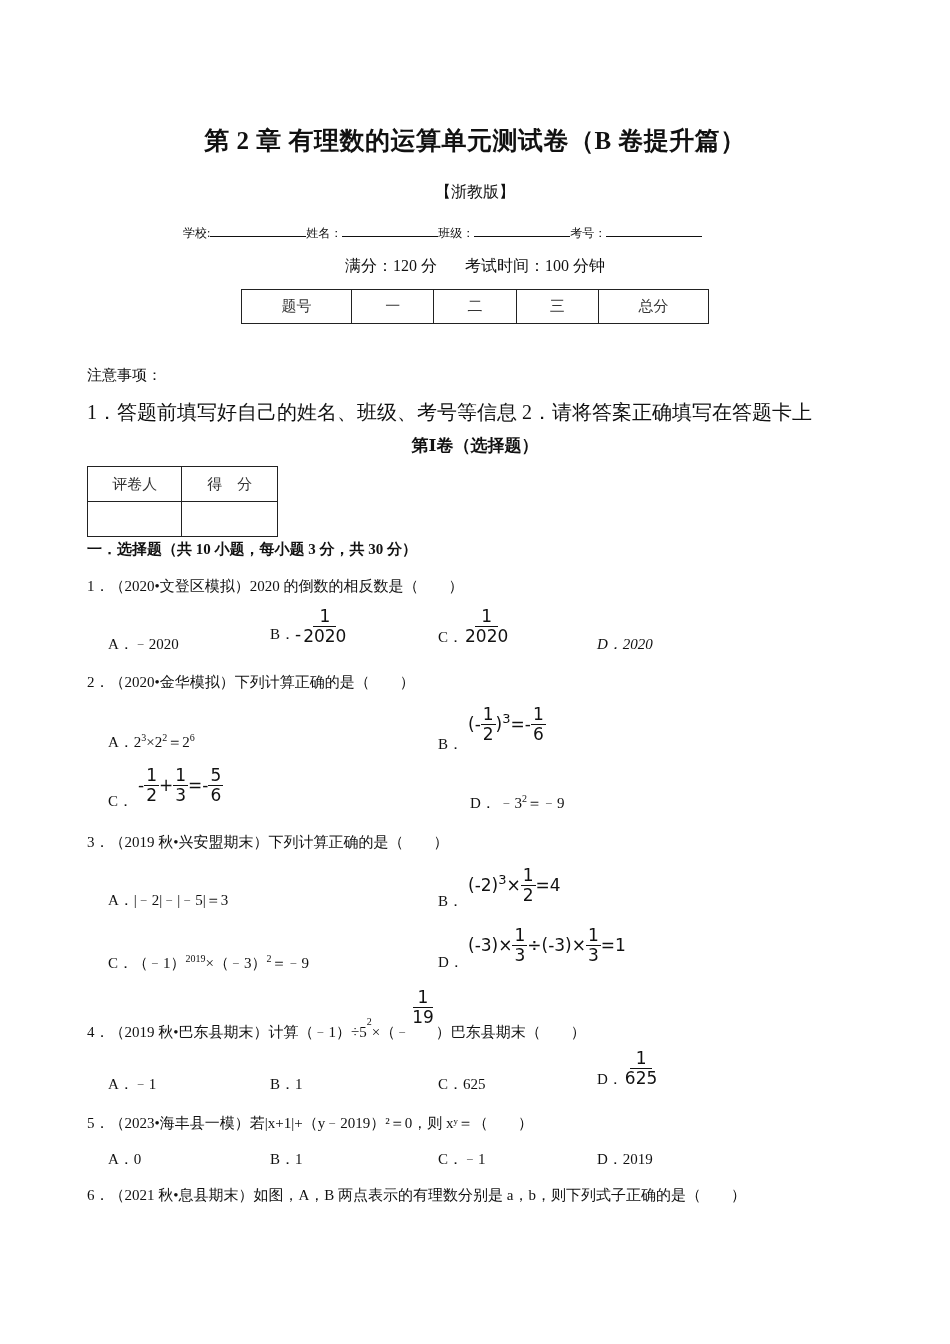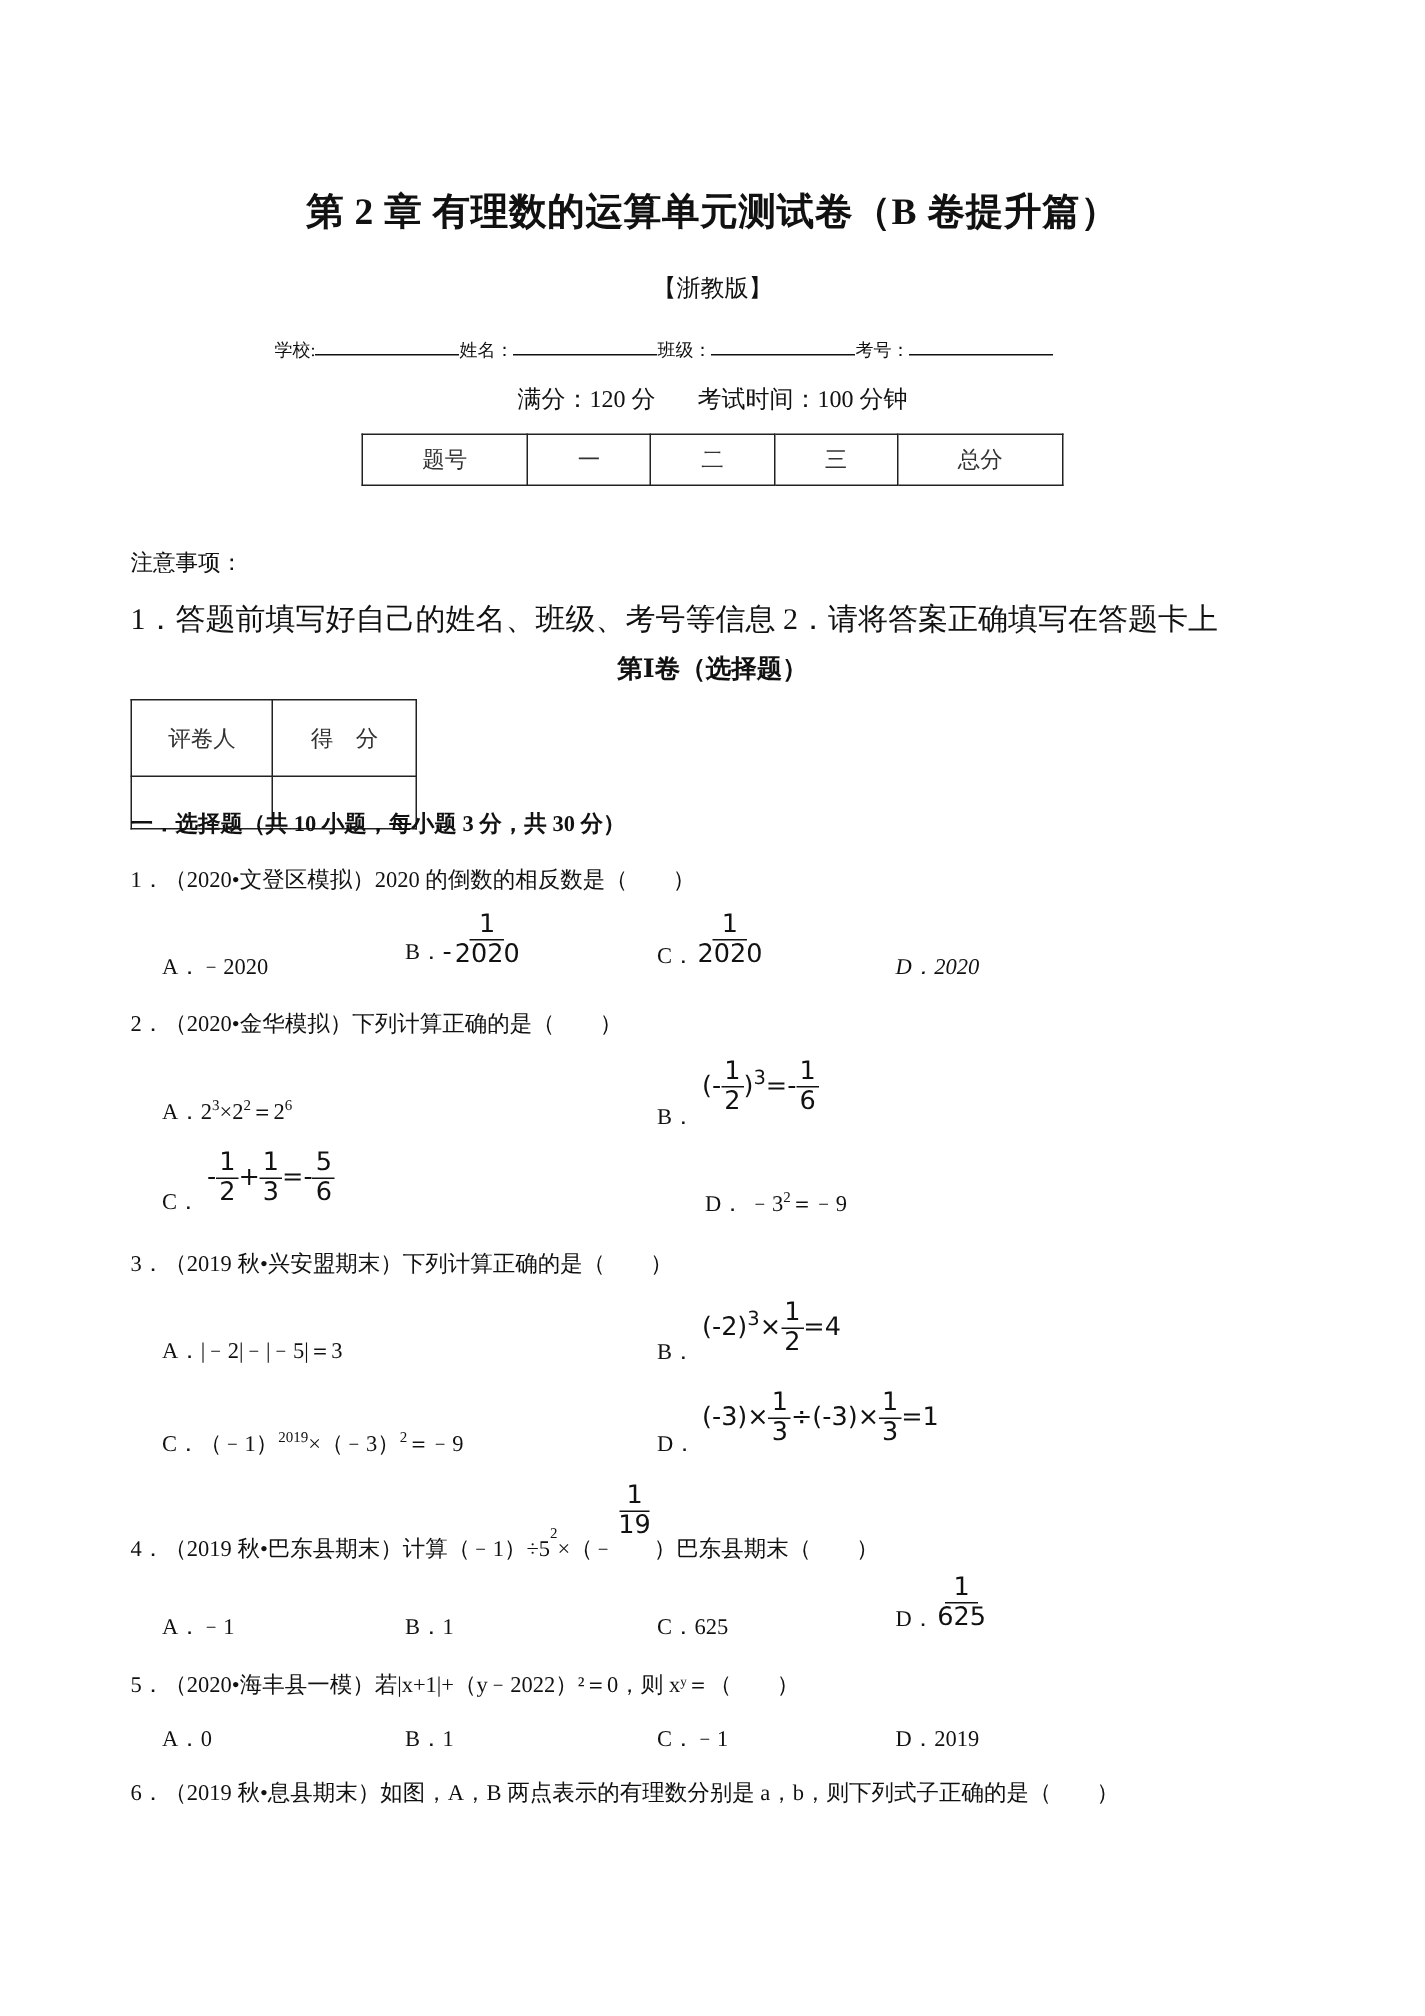--- a/index.html
+++ b/index.html
@@ -49,21 +49,21 @@
   </tr>
 </tbody>
   </table>
 
 <div class="abs notice-h">注意事项：</div>
 <div class="abs notice">1．答题前填写好自己的姓名、班级、考号等信息 2．请将答案正确填写在答题卡上</div>
 
 <div class="abs part-title">第Ⅰ卷（选择题）</div>
 <table class="score" style="top:466px;left:87px;width:191px;">
   <tbody>
-      <tr style="height:51px">
+      <tr style="height:35px">
     <td style="width:95px">评卷人</td>
     <td style="width:96px">得　分</td>
   </tr>
   <tr style="height:35px">
     <td></td>
     <td></td>
   </tr>
 </tbody>
   </table>
 <div class="abs sec-title">一．选择题（共 10 小题，每小题 3 分，共 30 分）</div>
@@ -166,30 +166,30 @@
   <span>C．</span><span>625</span>
 </div>
 <div class="abs opt" style="top:1049px;left:597px;">
   <span style="position:relative;top:12px">D．</span><span class="frac">
       <span class="num" style="padding:0 6px">1</span>
       <span class="den">625</span>
     </span>
 </div>
 
 <div class="abs q" style="top:1114px;left:87px;">
-  <span>5．</span><span>（2020•海丰县一模）若|x+1|+（y﹣2022）²＝0，则 xʸ＝（　　）</span>
+  <span>5．</span><span>（2023•海丰县一模）若|x+1|+（y﹣2019）²＝0，则 xʸ＝（　　）</span>
 </div>
 <div class="abs opt" style="top:1150px;left:108px;">
   <span>A．</span><span>0</span>
 </div>
 <div class="abs opt" style="top:1150px;left:270px;">
   <span>B．</span><span>1</span>
 </div>
 <div class="abs opt" style="top:1150px;left:438px;">
   <span>C．</span><span>﹣1</span>
 </div>
 <div class="abs opt" style="top:1150px;left:597px;">
   <span>D．</span><span>2019</span>
 </div>
 
 <div class="abs q" style="top:1186px;left:87px;">
-  <span>6．</span><span>（2019 秋•息县期末）如图，A，B 两点表示的有理数分别是 a，b，则下列式子正确的是（　　）</span>
+  <span>6．</span><span>（2021 秋•息县期末）如图，A，B 两点表示的有理数分别是 a，b，则下列式子正确的是（　　）</span>
 </div>
 
 </body></html>

